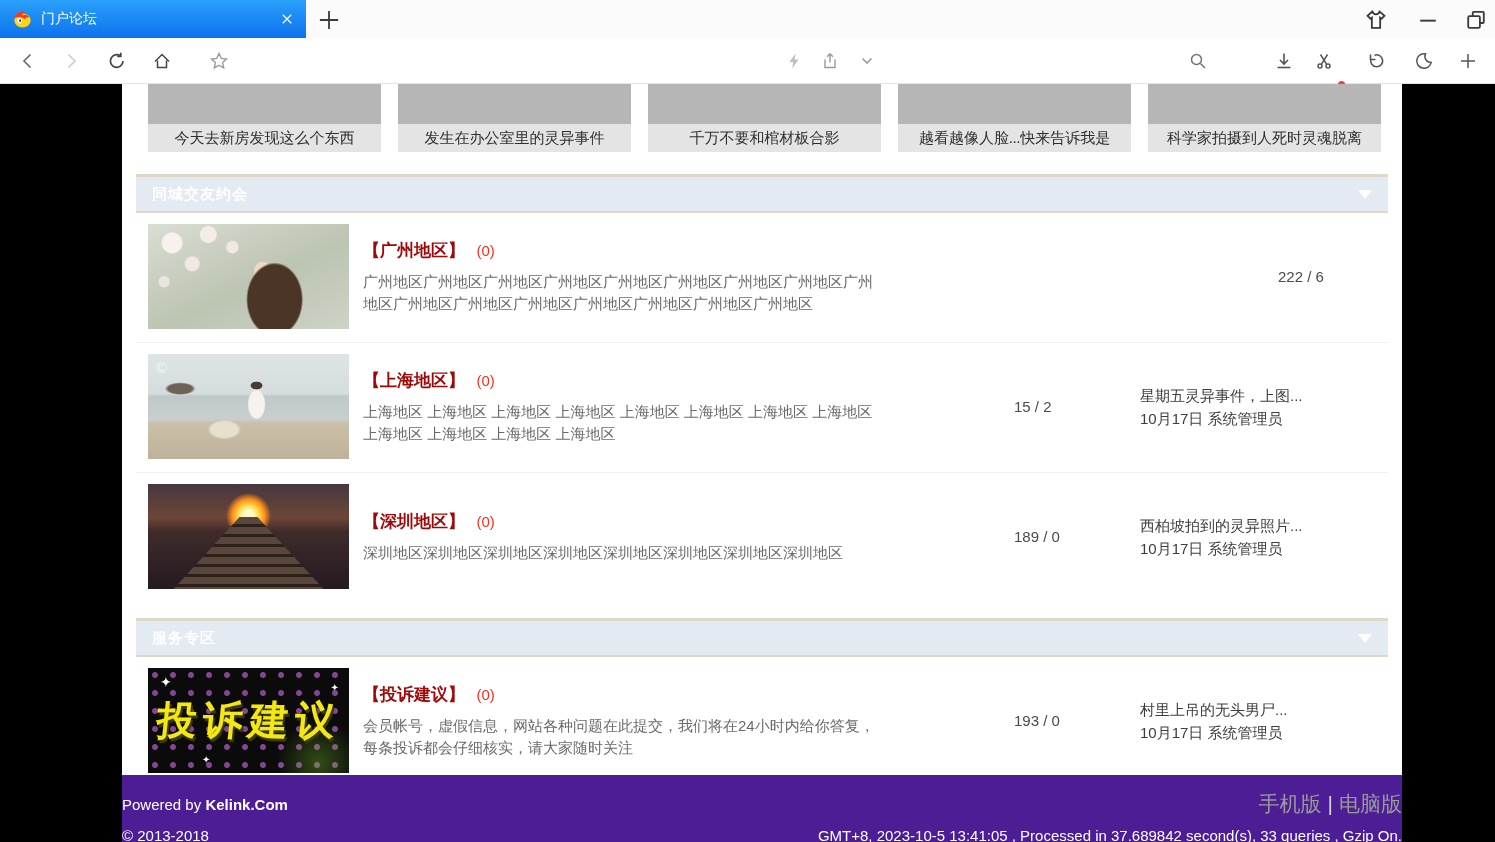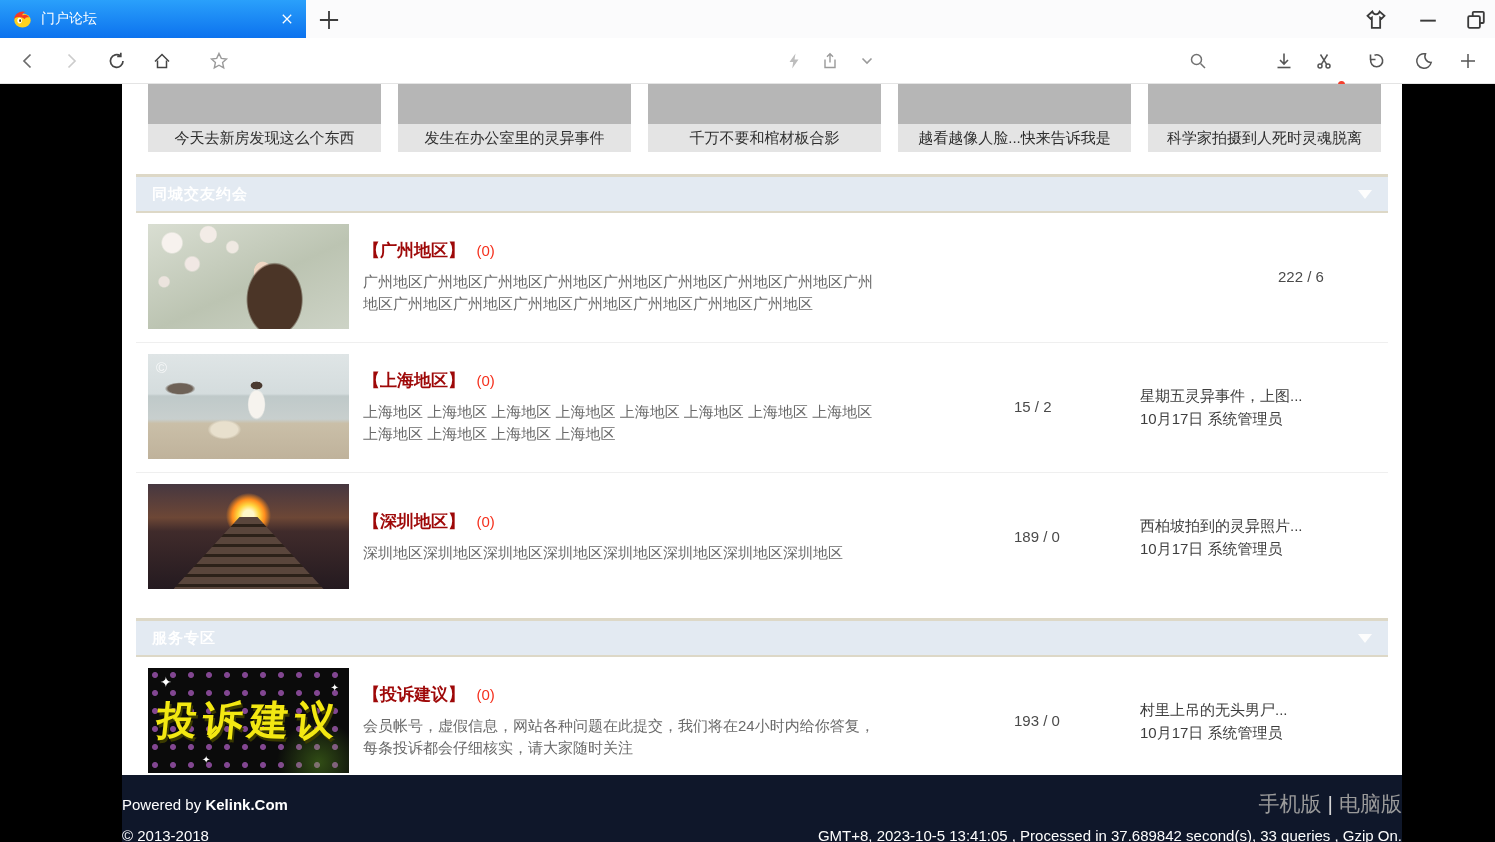--- a/index.html
+++ b/index.html
@@ -28,21 +28,21 @@
   .trans-box { position:absolute; left:1227px; top:48px; width:24px; height:24px; border-radius:4px;
     background:#e8453c; color:#fff; font-size:14px; font-weight:bold; display:flex;
     align-items:center; justify-content:center; }
   .red-dot { position:absolute; left:1338px; top:43px; width:7px; height:7px; border-radius:50%; background:#f4402e; }
   svg.icon { display:block; width:100%; height:100%; }
 
   
   .page { position:absolute; top:84px; left:0; width:1495px; height:758px; background:#000; }
   .viewport { position:absolute; left:122px; top:0; width:1280px; height:691px; background:#fff; }
 
-  .thumbs { display:flex; gap:17px; padding-left:26px; }
+  .thumbs { display:flex; gap:17px; padding-left:26px;font-family:Liberation Serif, serif; }
   .thumb { width:233px; }
   .thumb-img { height:40px; background:#b6b6b6; }
   .thumb-cap { height:28px; background:#e4e4e4; display:flex; align-items:center; justify-content:center;
     font-size:15px; color:#2e2e2e; white-space:nowrap; overflow:hidden; }
 
   .board { margin:22px 14px 0 14px; }
   .section + .section { margin-top:16px; }
   .section-header { height:39px; background:#e3eaf2; border-top:3px solid #ddd8c7; border-bottom:2px solid #ddd8c7;
     display:flex; align-items:center; padding:0 16px; }
   .section-title { color:#fff; font-weight:bold; font-size:15px; letter-spacing:1px; }
@@ -85,21 +85,21 @@
   .img-ts { position:relative; background:
     radial-gradient(circle 60px at 85% 90%, rgba(120,200,40,.35), rgba(0,0,0,0) 70%),
     radial-gradient(circle 2.5px at 7px 7px, rgba(170,90,190,.75) 0 2.5px, rgba(0,0,0,0) 3.5px),
     #0b0b0b; background-size:auto,18px 18px,auto; display:flex; align-items:center; justify-content:center; }
   .img-ts .big { color:#f3e812; font-size:40px; font-weight:bold; letter-spacing:6px;
     transform:skewX(-6deg); text-shadow:2px 3px 0 #3a3a00; white-space:nowrap; }
   .spark { position:absolute; color:#fff; font-size:14px; }
   .s1 { left:12px; top:6px; } .s2 { right:10px; top:14px; font-size:10px; } .s3 { left:54px; bottom:8px; font-size:10px; }
 
   
-  .site-footer { position:absolute; left:122px; top:691px; width:1280px; height:67px; background:#0f172a; color:#fff; }
+  .site-footer { position:absolute; left:122px; top:691px; width:1280px; height:67px; background:#4c1d95; color:#fff; }
   .fr { display:flex; justify-content:space-between; align-items:center; }
   .fr1 { padding-top:15px; } .fr2 { padding-top:9px; }
   .powered { font-size:15px; } .powered b { font-weight:bold; }
   .vers { font-size:21px; color:#9a9a9a; } .vers .sep { color:#d5d5d5; margin:0 6px; }
   .copyright, .gmt { font-size:15px; color:#fdfdfd; }
 </style>
 </head>
 <body>
 
 <div class="chrome">

